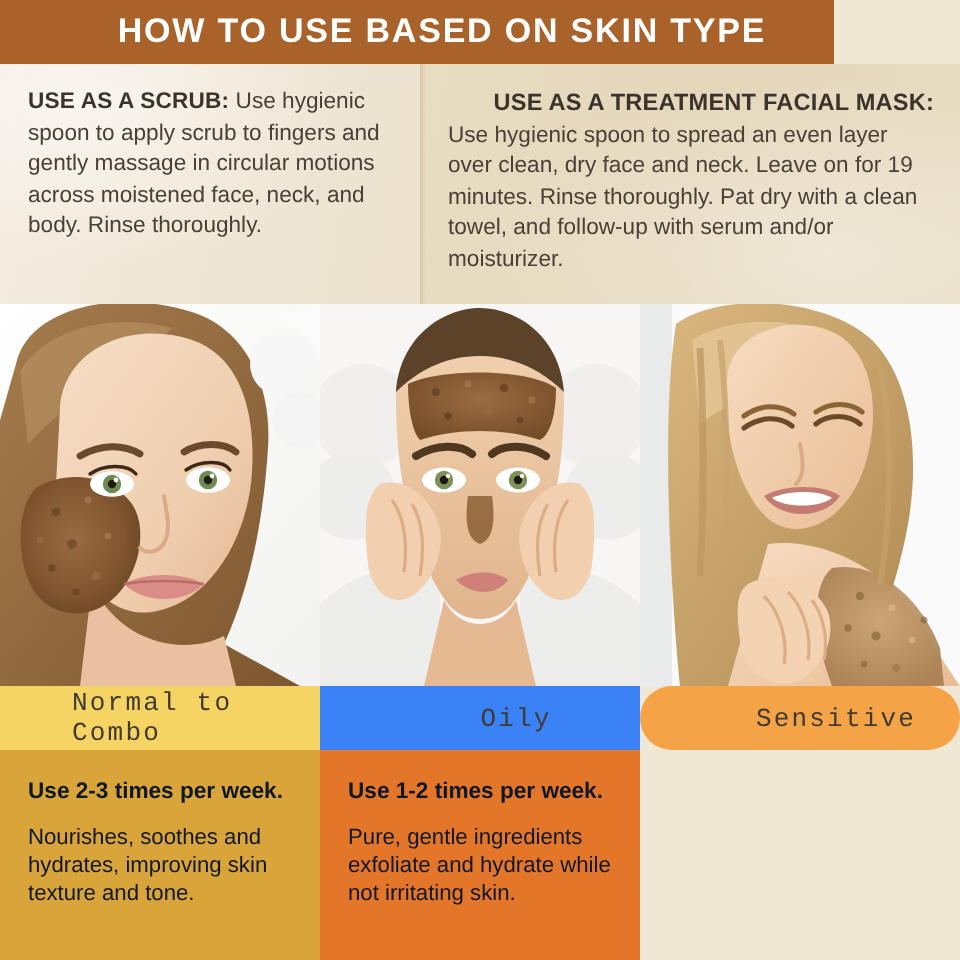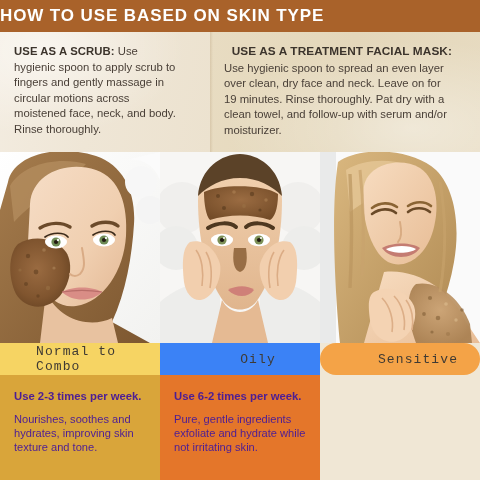--- a/index.html
+++ b/index.html
@@ -17,46 +17,47 @@
     position: relative;
     width: 480px;
     height: 480px;
     background: #f0e7d5;
   }
 
   
   .header-bar {
     position: absolute;
     left: 0; top: 0;
-    width: 480px; height: 32px;
+    width: 392px; height: 32px;
     background: #a9622a;
     display: flex;
     align-items: center;
-    justify-content: flex-start;
+    justify-content: center;
+    padding-left: 25px;
   }
   .header-title {
     color: #ffffff;
     font-size: 17px;
     font-weight: bold;
     letter-spacing: 0.9px;
     text-transform: uppercase;
     font-family: "Liberation Sans", sans-serif;
     white-space: nowrap;
   }
 
   
   .instructions {
     position: absolute;
     left: 0; top: 32px;
     width: 480px; height: 120px;
     display: flex;
   }
   .instr-panel {
     box-sizing: border-box;
-    padding: 12px 28px 8px 14px;
+    padding: 12px 13px 8px 14px;
     position: relative;
     overflow: hidden;
   }
   .instr-left {
     width: 210px;
     background:
       radial-gradient(ellipse at 20% 15%, rgba(255,255,255,0.55) 0%, rgba(255,255,255,0) 60%),
       linear-gradient(100deg, #f3ece0 0%, #efe6d6 45%, #ece2cf 100%);
   }
   .instr-right {
@@ -134,21 +135,21 @@
     position: absolute;
     left: 0; top: 375px;
     width: 480px; height: 105px;
     display: flex;
   }
   .desc-cell {
     box-sizing: border-box;
     width: 160px;
     height: 105px;
     padding: 14px 13px 10px 14px;
-    color: #4c1d95;
+    color: #0f172a;
   }
   .desc-normal   { background: #d9a53a; }
   .desc-oily     { background: #78bf3f; }
   .desc-sensitive{ background: #e4762a; }
   .desc-freq {
     font-size: 11.3px;
     font-weight: bold;
     line-height: 14px;
     margin-bottom: 9px;
   }
@@ -384,18 +385,18 @@
       <span>Sensitive</span>
     </div>
   </div>
 
   <div class="desc-row">
     <div class="desc-cell desc-normal">
       <div class="desc-freq">Use 2-3 times per week.</div>
       <div class="desc-body">Nourishes, soothes and hydrates, improving skin texture and tone.</div>
     </div>
     <div class="desc-cell desc-sensitive">
-      <div class="desc-freq">Use 6-2 times per week.</div>
+      <div class="desc-freq">Use 1-2 times per week.</div>
       <div class="desc-body">Pure, gentle ingredients exfoliate and hydrate while not irritating skin.</div>
     </div>
   </div>
 
 </div>
 
 </body></html>

